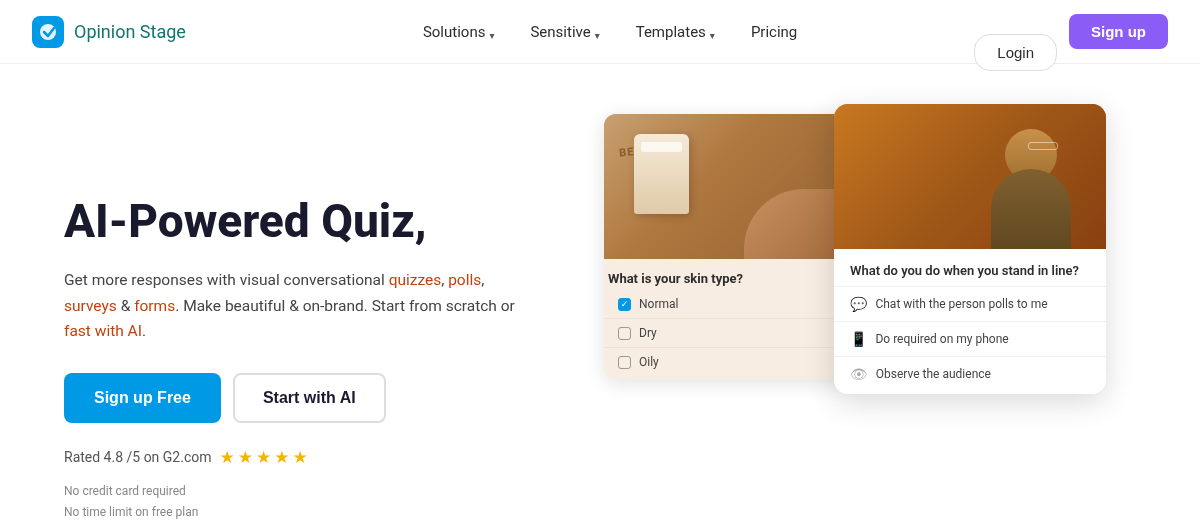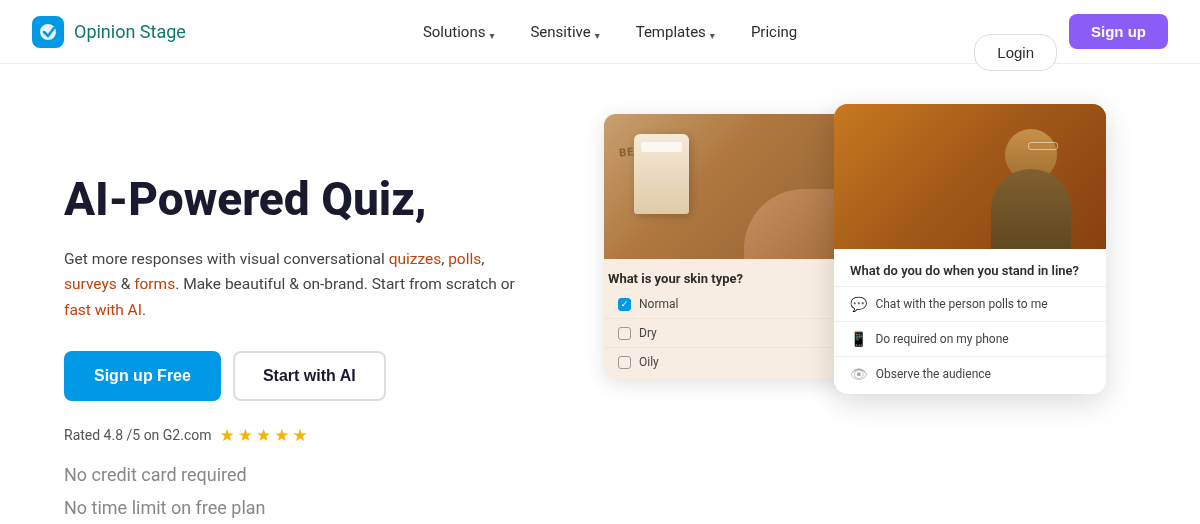--- a/index.html
+++ b/index.html
@@ -160,21 +160,21 @@
     .stars {
       display: flex;
       gap: 3px;
     }
     .star {
       color: #f4b400;
       font-size: 17px;
     }
 
     .no-credit {
-      font-size: 18px;
+      font-size: 12px;
       color: #888;
       line-height: 1.8;
     }
 
     
     .hero-right {
       flex: 1;
       position: relative;
       height: 420px;
       margin-top: -10px;

